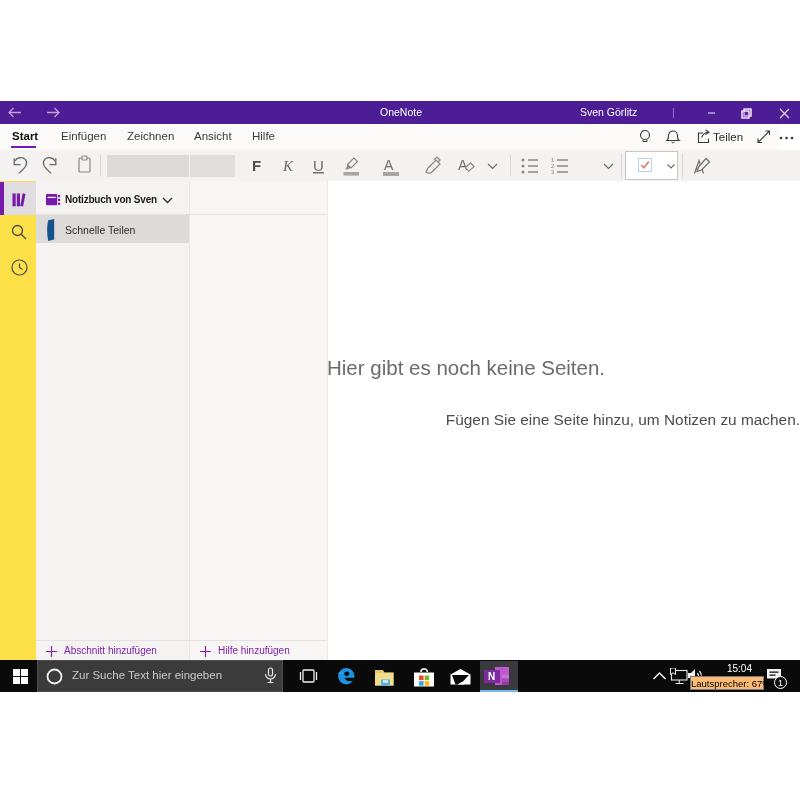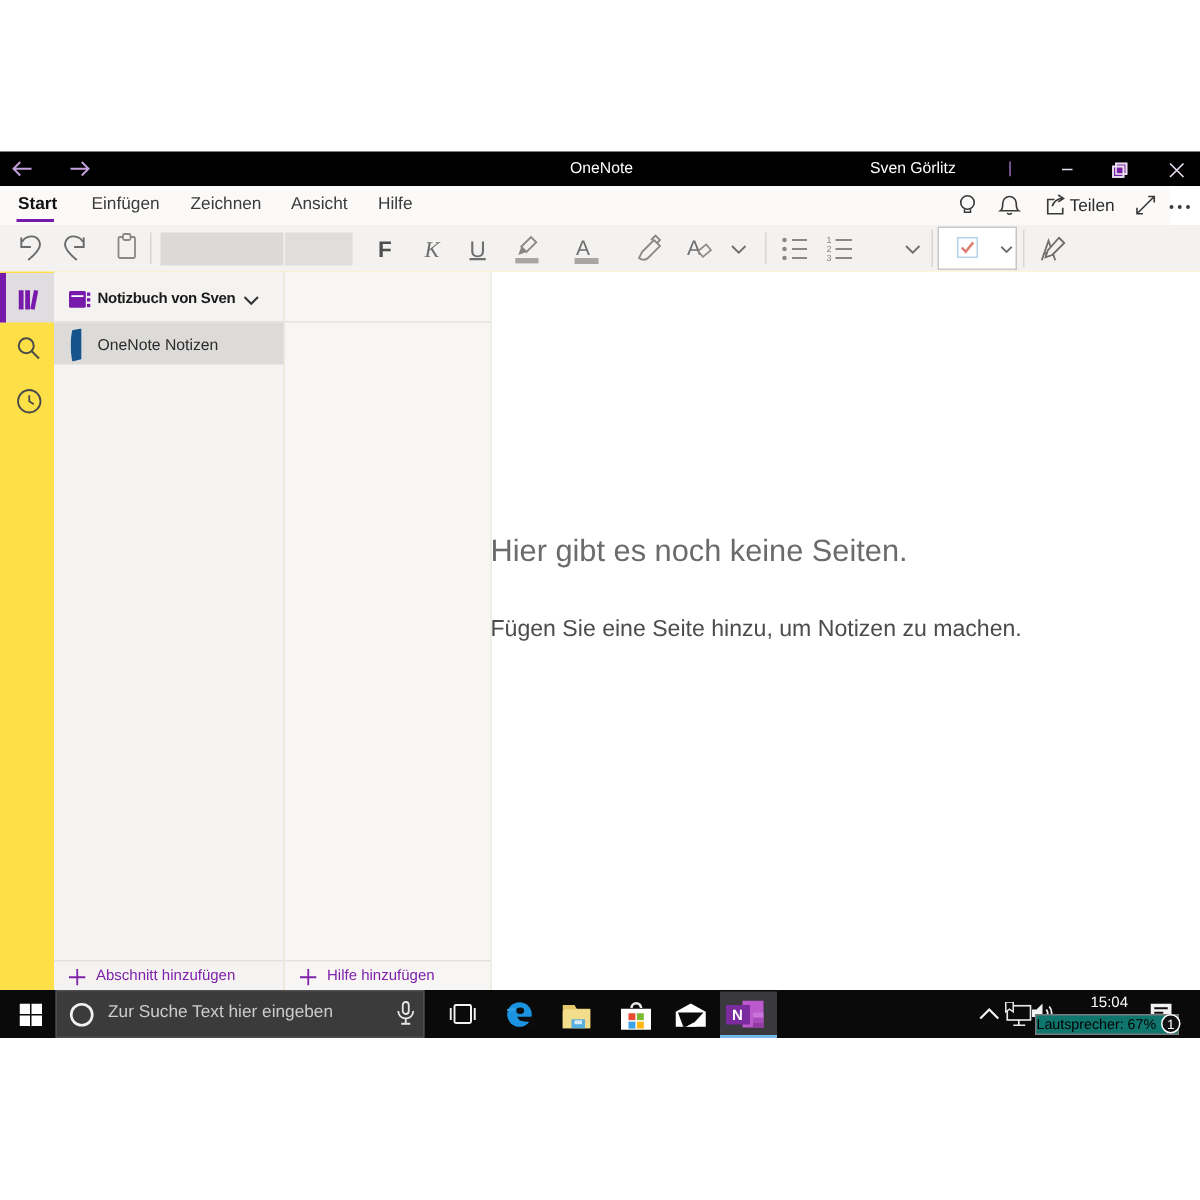--- a/index.html
+++ b/index.html
@@ -1,48 +1,48 @@
 <!DOCTYPE html>
 <html><head><meta charset="utf-8">
 <style>
 *{margin:0;padding:0;box-sizing:border-box}
 html,body{width:800px;height:800px;background:#fff;font-family:"Liberation Sans",sans-serif;overflow:hidden}
 .abs{position:absolute}
 #stage{position:relative;width:800px;height:800px;background:#fff}
 
-#titlebar{left:0;top:101px;width:800px;height:23px;background:#000000}
+#titlebar{left:0;top:101px;width:800px;height:23px;background:#4c1d95}
 #titlebar .t{position:absolute;color:#fff;font-size:10.5px;top:5px}
 
 #menurow{left:0;top:124px;width:780px;height:26px;background:#fbfaf9}
 .mi{position:absolute;top:6px;font-size:11.5px;color:#3a3a3a}
 
 #toolbar{left:0;top:150px;width:800px;height:31px;background:#f3f2f0}
 .vsep{position:absolute;width:1px;background:#d8d6d4}
 
 #content{left:0;top:181px;width:800px;height:487px;background:#fde047}
 #railsel{left:0;top:1px;width:36px;height:33px;background:#dfdddf}
 #railbar{left:0;top:1px;width:4px;height:33px;background:#7719aa}
 #nbpanel{left:36px;top:0;width:153px;height:487px;background:#f4f3f1}
 #pgpanel{left:189px;top:0;width:138px;height:487px;background:#f7f6f4;border-left:1px solid #e9e7e5}
 #canvas{left:327px;top:0;width:473px;height:487px;background:#fff;border-left:1px solid #ececea}
 #secsel{position:absolute;left:36px;top:34px;width:153px;height:28px;background:#dcdbd9}
 .hline{position:absolute;height:1px;background:#e4e2e0}
 #l1{left:36px;top:33px;width:291px}
 #l2{left:36px;top:459px;width:291px}
 .addbtn{position:absolute;color:#8021ac;font-size:10px;font-weight:normal}
 #bigmsg{position:absolute;left:327px;top:175px;width:473px;text-align:left;font-size:20.5px;color:#6b6b6b}
-#submsg{position:absolute;left:327px;top:230px;width:473px;text-align:left;font-size:15.4px;color:#4c4c4c}
+#submsg{position:absolute;left:327px;top:230px;width:473px;text-align:right;font-size:15.4px;color:#4c4c4c}
 
 #taskbar{left:0;top:660px;width:800px;height:32px;background:#0a0a0a}
 #searchbox{position:absolute;left:37px;top:0;width:246px;height:32px;background:#3b3b3b;border:1px solid #4e4e4e}
 #searchtext{position:absolute;left:72px;top:9px;font-size:11.5px;color:#cccccc}
 #onbtn{position:absolute;left:480px;top:1px;width:38px;height:29px;background:#3a393d}
 #onunder{position:absolute;left:480px;top:30px;width:38px;height:2px;background:#76b9ed}
 #clock{position:absolute;left:712px;top:3px;width:40px;text-align:right;color:#fff;font-size:10px}
-#tooltip{position:absolute;left:690px;top:16px;width:96px;height:14px;background:#0f766e;border:1px solid #7a7a7a;font-size:9.5px;color:#000;text-align:left;line-height:13px;white-space:nowrap}
+#tooltip{position:absolute;left:690px;top:16px;width:74px;height:14px;background:#fdba74;border:1px solid #7a7a7a;font-size:9.5px;color:#000;text-align:left;line-height:13px;white-space:nowrap}
 #badge{position:absolute;left:774px;top:16px;width:13px;height:13px;border-radius:50%;background:#111;border:1.5px solid #fff;color:#fff;font-size:9px;text-align:center;line-height:13px}
 </style></head>
 <body>
 <div id="stage">
 
   <div class="abs" id="titlebar">
     <svg class="abs" style="left:8px;top:5px" width="52" height="13" viewBox="0 0 52 13">
       <g stroke="#c49fdd" stroke-width="1.3" fill="none">
         <path d="M13 6.5 H1 M5.5 2 L1 6.5 L5.5 11"></path>
         <path d="M39 6.5 H51 M46.5 2 L51 6.5 L46.5 11"></path>
@@ -216,21 +216,21 @@
     </svg>
     <div class="abs" style="left:65px;top:13px;font-size:10px;font-weight:bold;color:#1a1a1a;letter-spacing:-0.2px">Notizbuch von Sven</div>
     <svg class="abs" style="left:162px;top:15.5px" width="11" height="7" viewBox="0 0 11 7">
       <path d="M1 1 l4.5 4.5 4.5 -4.5" stroke="#333" stroke-width="1.4" fill="none"></path>
     </svg>
     <div class="abs" id="secsel"></div>
 
     <svg class="abs" style="left:46.5px;top:38px" width="8" height="22" viewBox="0 0 8 22">
       <path d="M1.2 1.2 L7.2 0 V20.5 L1.2 22 C-0.2 15 -0.2 7 1.2 1.2 z" fill="#15538c"></path>
     </svg>
-    <div class="abs" style="left:65px;top:42.5px;font-size:10.5px;color:#2b2b2b">OneNote Notizen</div>
+    <div class="abs" style="left:65px;top:42.5px;font-size:10.5px;color:#2b2b2b">Schnelle Teilen</div>
     <div class="hline" id="l1"></div>
     <div class="hline" id="l2"></div>
 
     <svg class="abs" style="left:46px;top:465px" width="11" height="11" viewBox="0 0 11 11">
       <path d="M5.5 0 v11 M0 5.5 h11" stroke="#8021ac" stroke-width="1.2"></path>
     </svg>
     <div class="addbtn" style="left:64px;top:464px">Abschnitt hinzufügen</div>
     <svg class="abs" style="left:200px;top:465px" width="11" height="11" viewBox="0 0 11 11">
       <path d="M5.5 0 v11 M0 5.5 h11" stroke="#8021ac" stroke-width="1.2"></path>
     </svg>

